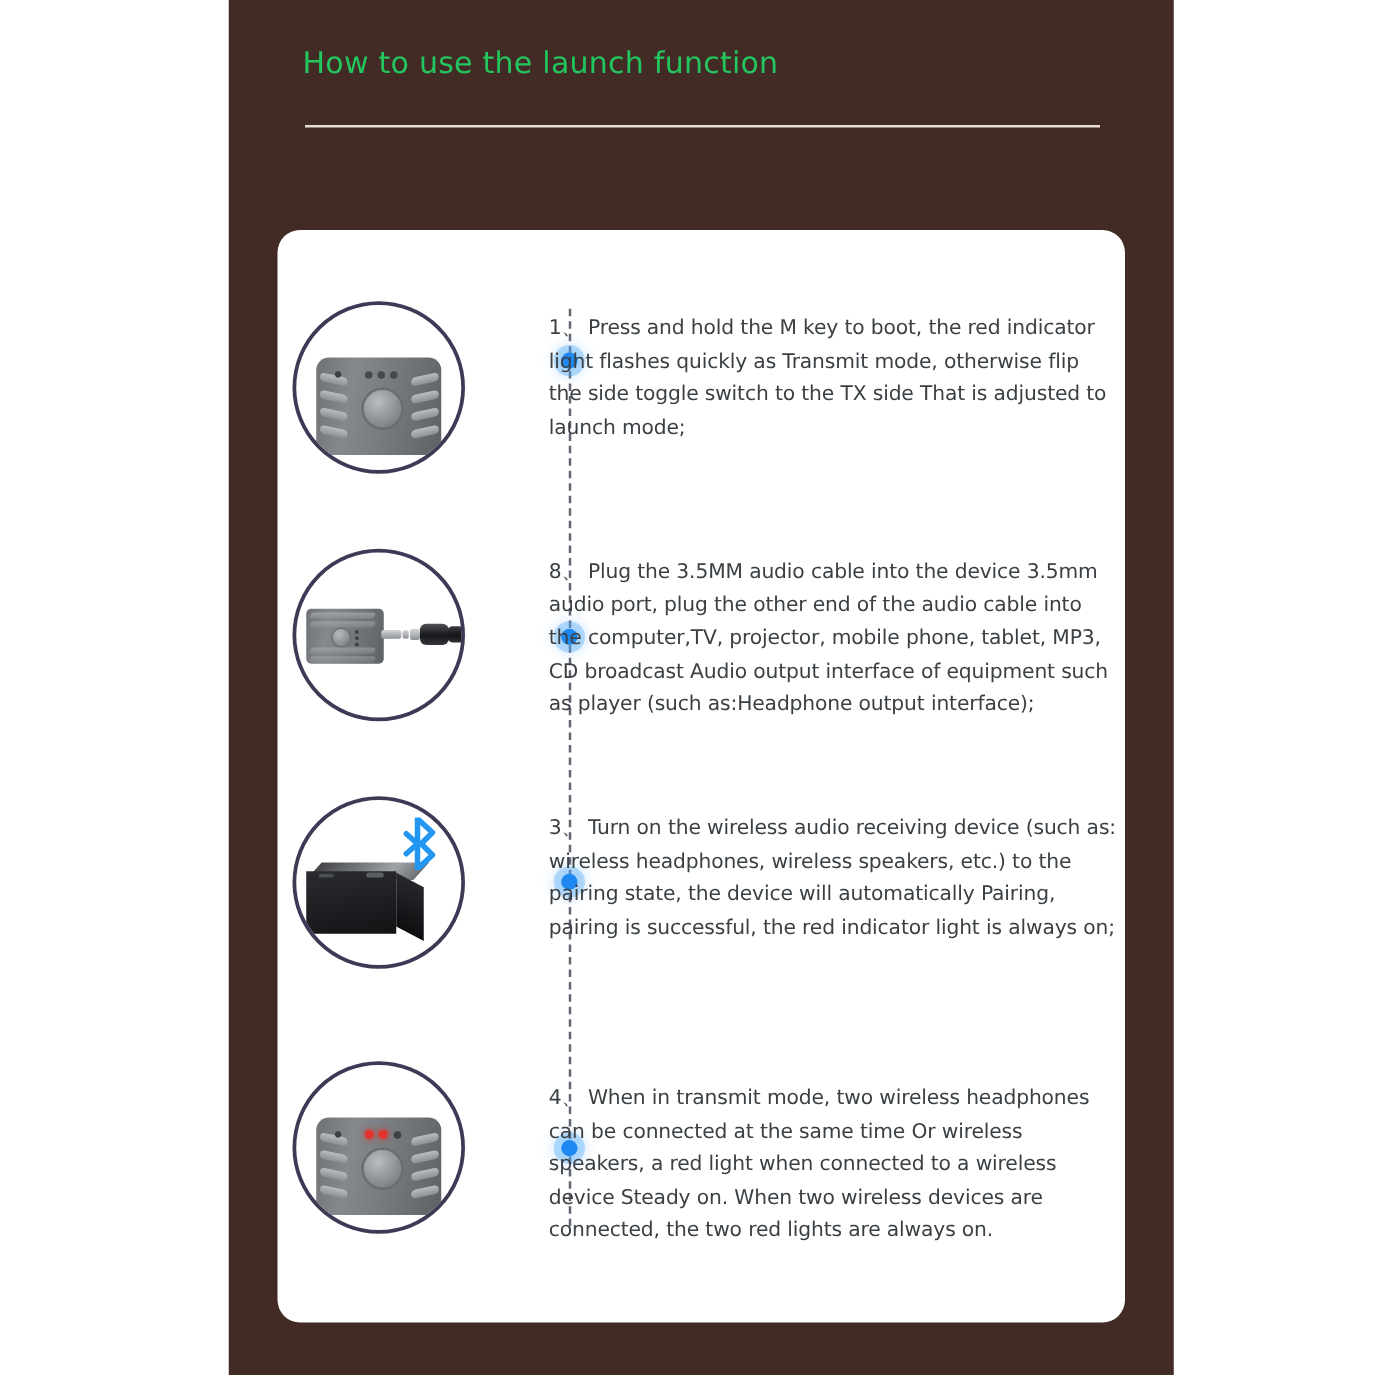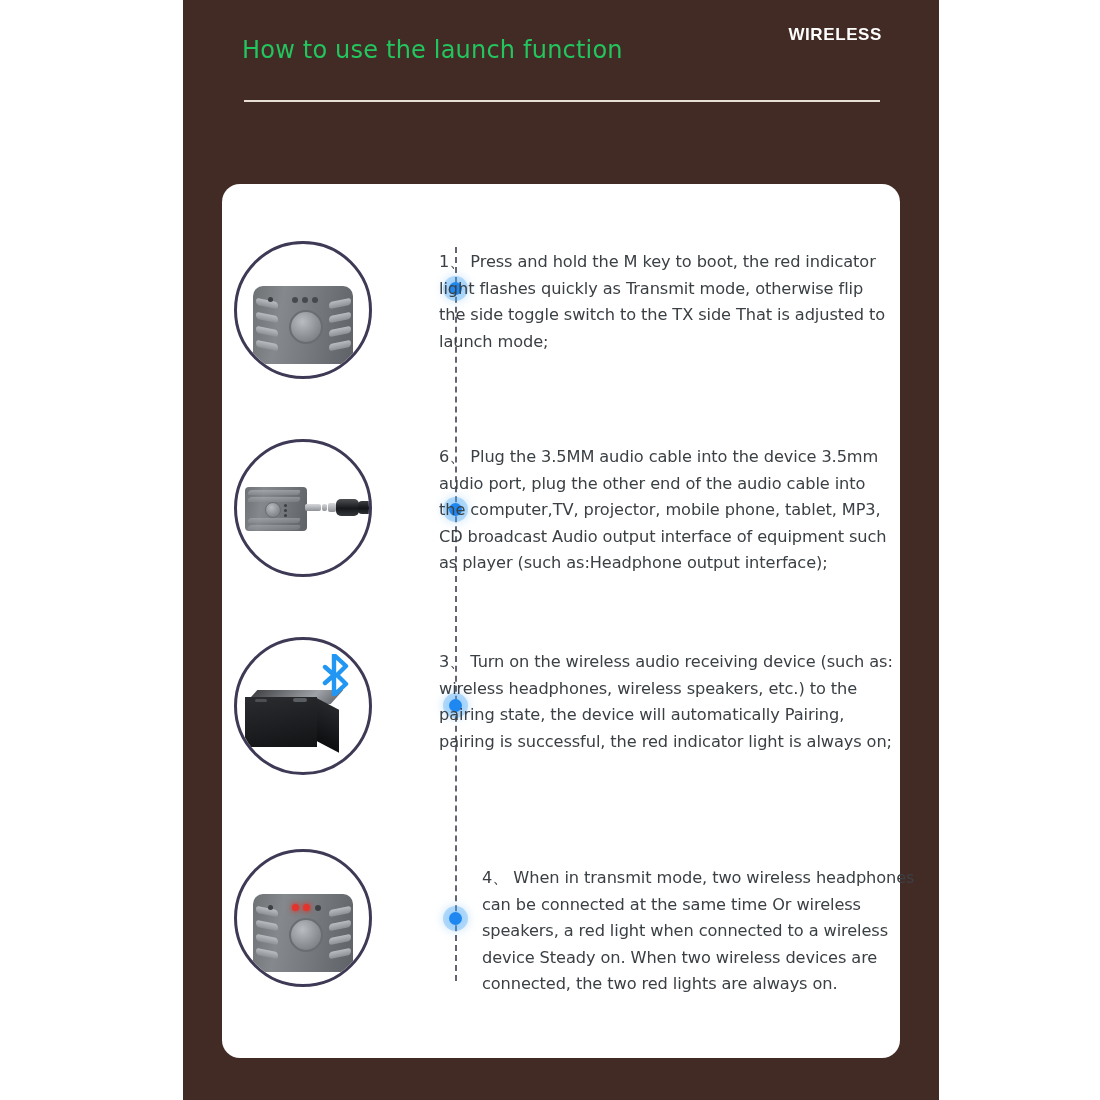--- a/index.html
+++ b/index.html
@@ -156,21 +156,20 @@
 </style>
 </head>
 <body>
 
 <div class="page">
   <div class="panel">
 
     <div class="header">
       <div class="title">How to use the launch function</div>
       <div class="badge">
-        <div>WIRELESS</div>
       </div>
       <div class="divider"></div>
     </div>
 
     <div class="card">
 
       <div class="dashline"></div>
 
       <div class="step" style="top:57px;height:150px;">
         <div class="circle" style="top:0;">
@@ -214,21 +213,21 @@
 
             <div class="jack-tip" style="left:68px;top:62px;width:16px;height:7px;"></div>
             <div class="jack-tip" style="left:85px;top:62px;width:5px;height:7px;"></div>
             <div class="jack-tip" style="left:91px;top:61px;width:8px;height:9px;"></div>
             <div class="jack-barrel" style="left:99px;top:57px;width:23px;height:17px;"></div>
             <div class="cable" style="left:121px;top:59px;width:15px;height:13px;"></div>
 
           </div>
         </div>
         <div class="dot" style="left:227px;top:64px;"></div>
-        <div class="stepText" style="top:5px;">6、 Plug the 3.5MM audio cable into the device 3.5mm audio port, plug the other end of the audio cable into the computer,TV, projector, mobile phone, tablet, MP3, CD broadcast Audio output interface of equipment such as player (such as:Headphone output interface);</div>
+        <div class="stepText" style="top:5px;">8、 Plug the 3.5MM audio cable into the device 3.5mm audio port, plug the other end of the audio cable into the computer,TV, projector, mobile phone, tablet, MP3, CD broadcast Audio output interface of equipment such as player (such as:Headphone output interface);</div>
       </div>
 
       <div class="step" style="top:453px;height:150px;">
         <div class="circle" style="top:0;">
           <div class="dev">
             <div class="spk-top" style="left:14px;top:50px;width:86px;height:14px;transform:skewX(-42deg);"></div>
             <div class="spk-front" style="left:8px;top:57px;width:72px;height:50px;"></div>
             <div class="spk-side" style="left:80px;top:64px;width:22px;height:43px;transform:skewY(28deg);"></div>
             <div class="dev-led" style="left:56px;top:58px;width:14px;height:4px;background:#5a5d61;border-radius:2px;"></div>
             <div class="dev-led" style="left:18px;top:59px;width:12px;height:3px;background:#4b4e52;border-radius:2px;"></div>
@@ -254,18 +253,18 @@
             <div class="dev-fin" style="left:92px;top:84px;width:22px;height:7px;transform:skewY(-12deg);"></div>
             <div class="dev-fin" style="left:92px;top:98px;width:22px;height:7px;transform:skewY(-12deg);"></div>
             <div class="dev-led" style="left:55px;top:52px;width:7px;height:7px;background:#e2342c;box-shadow:0 0 4px 1px rgba(226,52,44,.75);"></div>
             <div class="dev-led" style="left:66px;top:52px;width:7px;height:7px;background:#e2342c;box-shadow:0 0 4px 1px rgba(226,52,44,.75);"></div>
             <div class="dev-led" style="left:78px;top:53px;width:6px;height:6px;background:#3c3f43;"></div>
             <div class="dev-led" style="left:31px;top:53px;width:5px;height:5px;background:#3c3f43;"></div>
             <div class="dev-btn" style="left:52px;top:66px;width:30px;height:30px;"></div>
           </div>
         </div>
         <div class="dot" style="left:227px;top:63px;"></div>
-        <div class="stepText" style="top:16px;margin-left:43px;">4、 When in transmit mode, two wireless headphones can be connected at the same time Or wireless speakers, a red light when connected to a wireless device Steady on. When two wireless devices are connected, the two red lights are always on.</div>
+        <div class="stepText" style="top:16px;">4、 When in transmit mode, two wireless headphones can be connected at the same time Or wireless speakers, a red light when connected to a wireless device Steady on. When two wireless devices are connected, the two red lights are always on.</div>
       </div>
 
     </div>
   </div>
 </div>
 
 </body></html>

